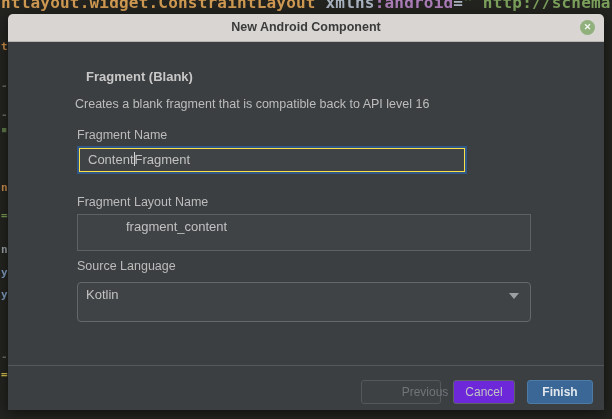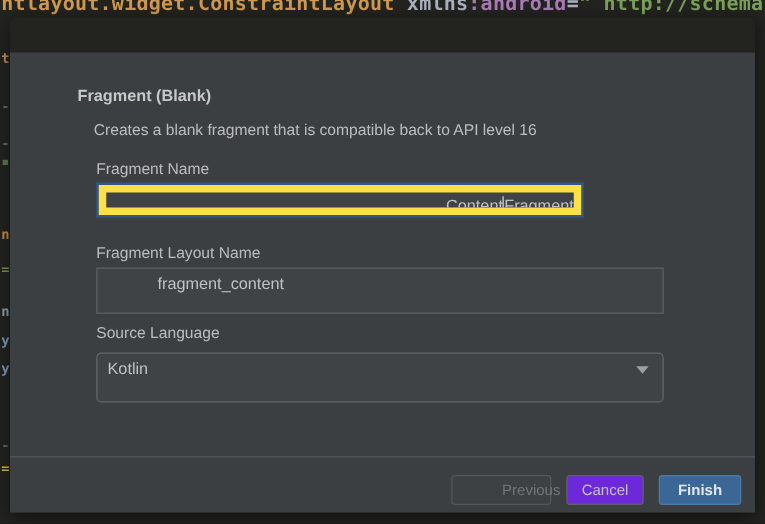--- a/index.html
+++ b/index.html
@@ -35,32 +35,32 @@
     text-align:center;line-height:27px;font-size:12.5px;font-weight:bold;color:#3b3b3b;
   }
   .close-btn{
     position:absolute;right:9px;top:6px;width:15px;height:15px;border-radius:50%;
     background:#90b07c;color:#f4f7f0;font-size:9px;line-height:15px;text-align:center;
     font-weight:bold;cursor:pointer;
   }
   .dbody{
     position:absolute;left:0;right:0;top:28px;bottom:0;background:#3c3f41;
   }
-  .heading{position:absolute;left:54px;top:27px;font-size:13px;font-weight:bold;color:#c8c8c8;}
+  .heading{position:absolute;left:78px;top:27px;font-size:13px;font-weight:bold;color:#c8c8c8;}
   .desc{position:absolute;left:67px;top:55px;font-size:12.5px;color:#bdbdbd;}
   .lbl{position:absolute;left:69px;font-size:12.5px;color:#bcbcbc;}
   .lbl-fn{top:86px}.lbl-fln{top:153px}.lbl-sl{top:217px}
 
   .field{
     position:absolute;box-sizing:border-box;background:#3f4345;
     font-size:13px;color:#c2c2c2;padding-left:8px;white-space:nowrap;overflow:hidden;
   }
   .field-focused{
     left:71px;top:106px;width:386px;height:24px;line-height:22px;
-    border:6px solid #fde047;box-shadow:0 0 0 2px #30598a;text-align:right;
+    border:1px solid #fde047;box-shadow:0 0 0 2px #30598a;
   }
   .caret{display:inline-block;width:1px;height:14px;background:#d4d4d4;vertical-align:-2px;}
   .field-plain{
     left:69px;top:172px;width:454px;height:37px;line-height:23px;
     border:1px solid #5d6163;
     padding-left:48px;
   }
   .field-select{
     left:69px;top:240px;width:454px;height:40px;line-height:24px;
     border:1px solid #65686a;border-radius:4px;cursor:pointer;
@@ -97,20 +97,24 @@
     <span class="lf6" style="color: rgb(122, 154, 85);">=</span>
     <span class="lf7" style="color: rgb(154, 160, 165);">n</span>
     <span class="lf8" style="color: rgb(127, 158, 193);">y</span>
     <span class="lf9" style="color: rgb(127, 158, 193);">y</span>
     <span class="lf10" style="color: rgb(106, 110, 101);">-</span>
     <span class="lf11" style="color: rgb(216, 192, 78);">=</span>
   </div>
 
   <div class="dialog">
 
+    <div class="titlebar">
+      <div class="title">New Android Component</div>
+      <div class="close-btn">✕</div>
+    </div>
 
     <div class="dbody">
 
       <div class="heading">Fragment (Blank)</div>
       <div class="desc">Creates a blank fragment that is compatible back to API level 16</div>
 
       <div class="lbl lbl-fn">Fragment Name</div>
       <div class="field field-focused" role="textbox"><span>Content</span><span class="caret"></span><span>Fragment</span></div>
 
       <div class="lbl lbl-fln">Fragment Layout Name</div>

